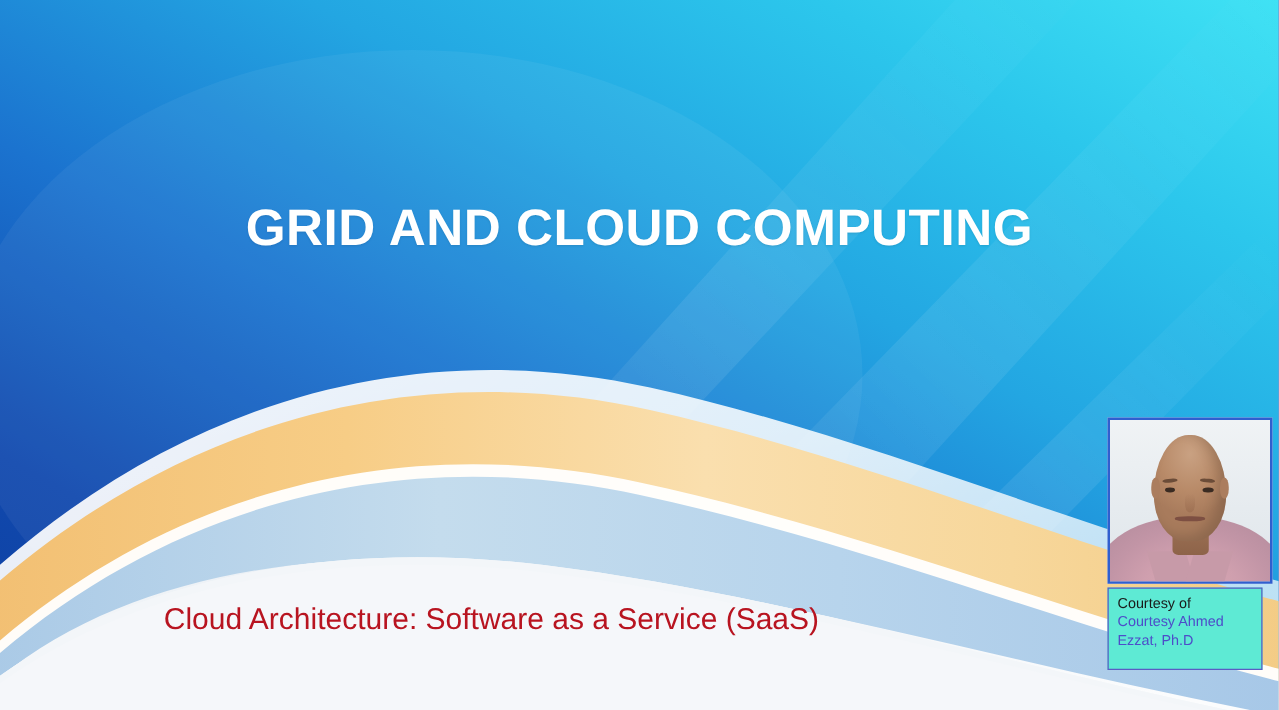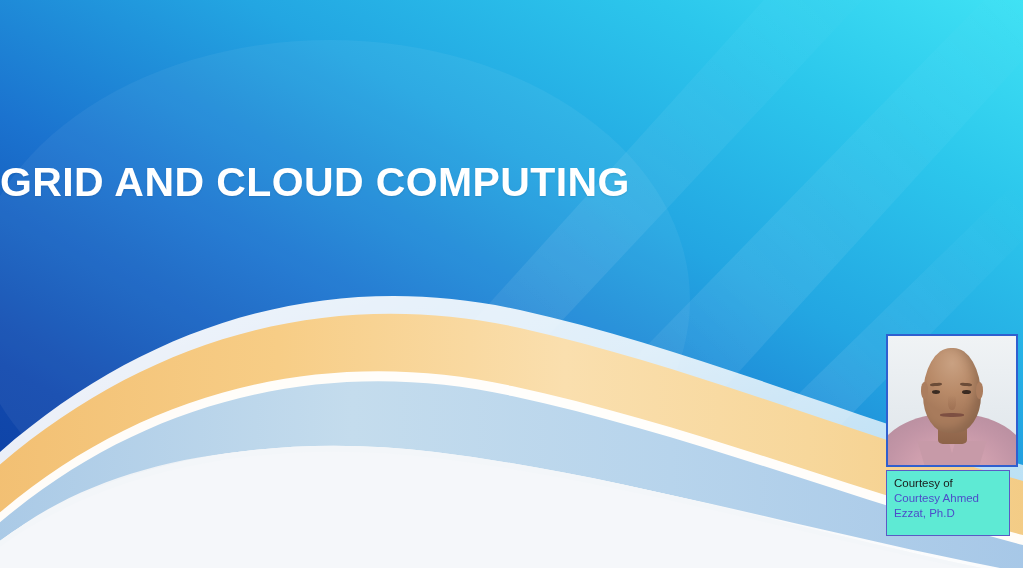--- a/index.html
+++ b/index.html
@@ -27,21 +27,21 @@
     height: 568px;
     display: block;
   }
 
   
   #slide-title {
     position: absolute;
     left: 0;
     top: 160px;
     width: 1023px;
-    text-align: left;
+    text-align: center;
     color: #ffffff;
     font-family: "Liberation Sans", sans-serif;
     font-weight: bold;
     font-size: 41px;
     letter-spacing: 0.4px;
     line-height: 1.1;
     text-shadow: 0 1px 2px rgba(0,0,0,0.10);
     white-space: nowrap;
   }
 
@@ -292,20 +292,21 @@
 
     <path d="M -20,568 L -20,556 C 90,466 255,430 435,452 C 645,478 845,544 1043,580 L 1043,568 Z" fill="#f4f7f9"></path>
     <rect x="-20" y="540" width="1063" height="40" fill="#f6f8fa" opacity="0.0"></rect>
     <path d="M -20,556 C 90,466 255,430 435,452 C 645,478 845,544 1043,580 L 1043,568 L -20,568 Z" fill="#f3f6f9"></path>
 
     <path d="M -20,562 C 90,472 255,436 435,458 C 645,484 845,548 1043,584 L 1043,568 L -20,568 Z" fill="#f5f7fa"></path>
   </svg>
 
   <div id="slide-title">GRID AND CLOUD COMPUTING</div>
 
+  <div id="slide-subtitle">Cloud Architecture: Software as a Service (SaaS)</div>
 
 
   <div id="credit-panel">
 
     <div id="portrait-frame">
       <div class="photo-bg"></div>
       <div class="photo-shoulders"></div>
       <div class="photo-collar-l"></div>
       <div class="photo-collar-r"></div>
       <div class="photo-neck"></div>

